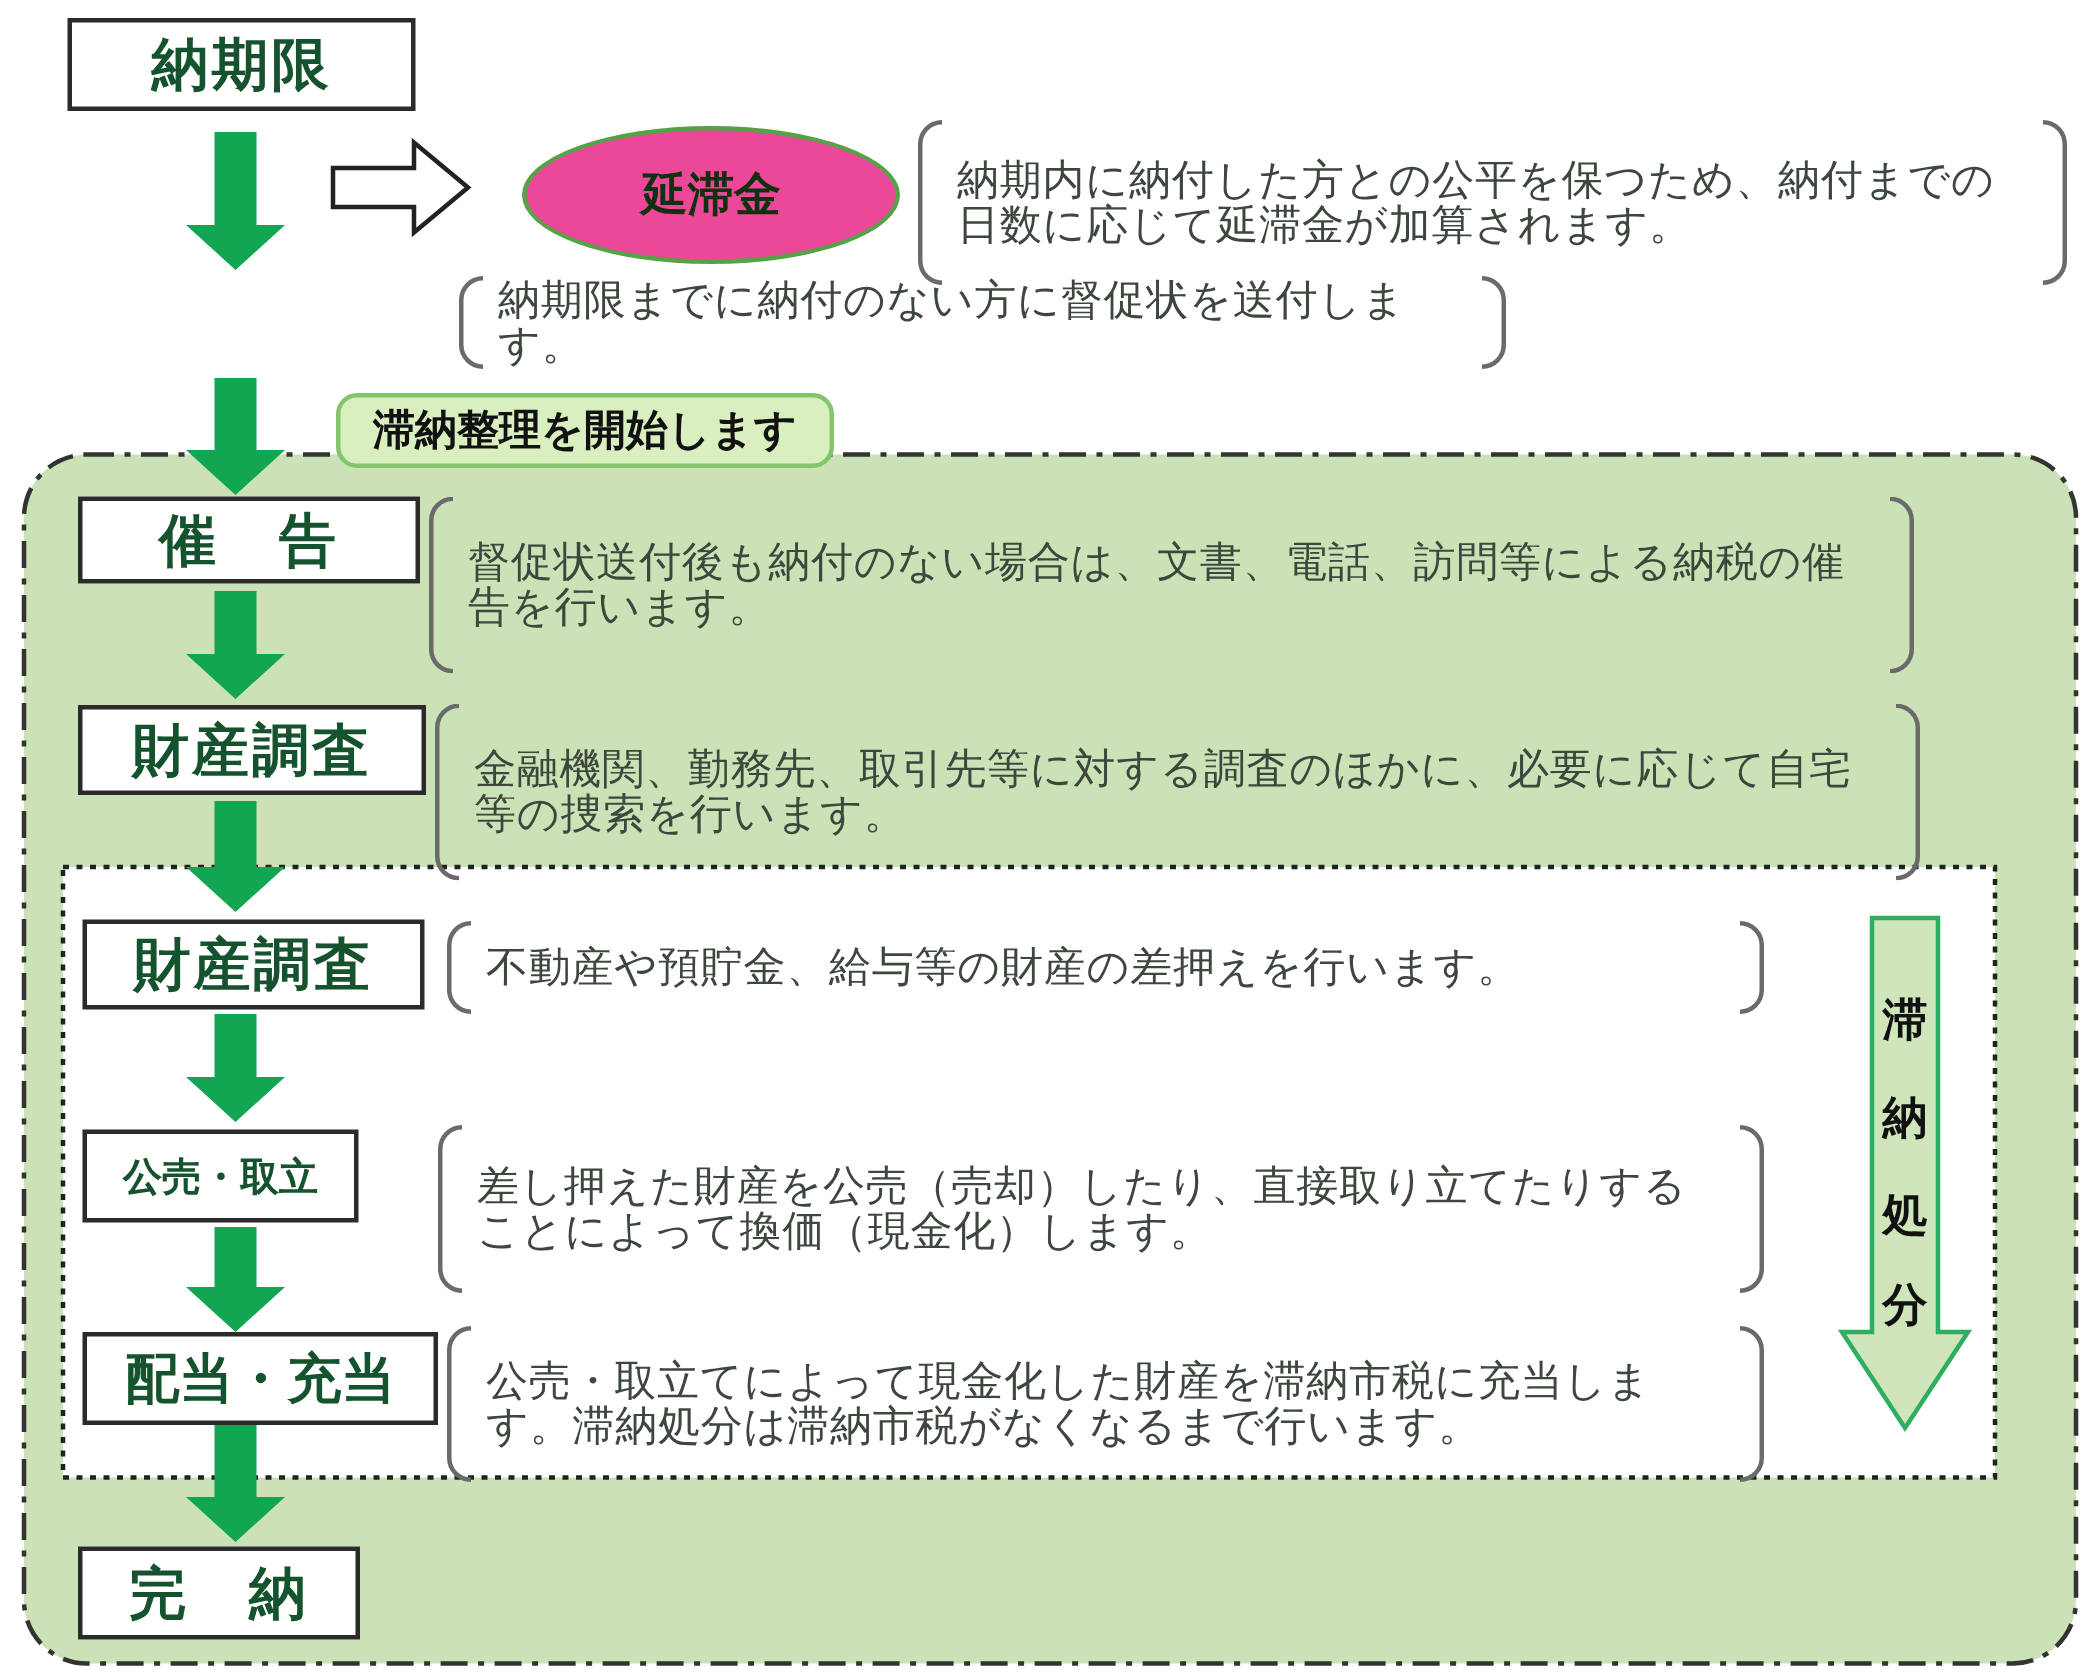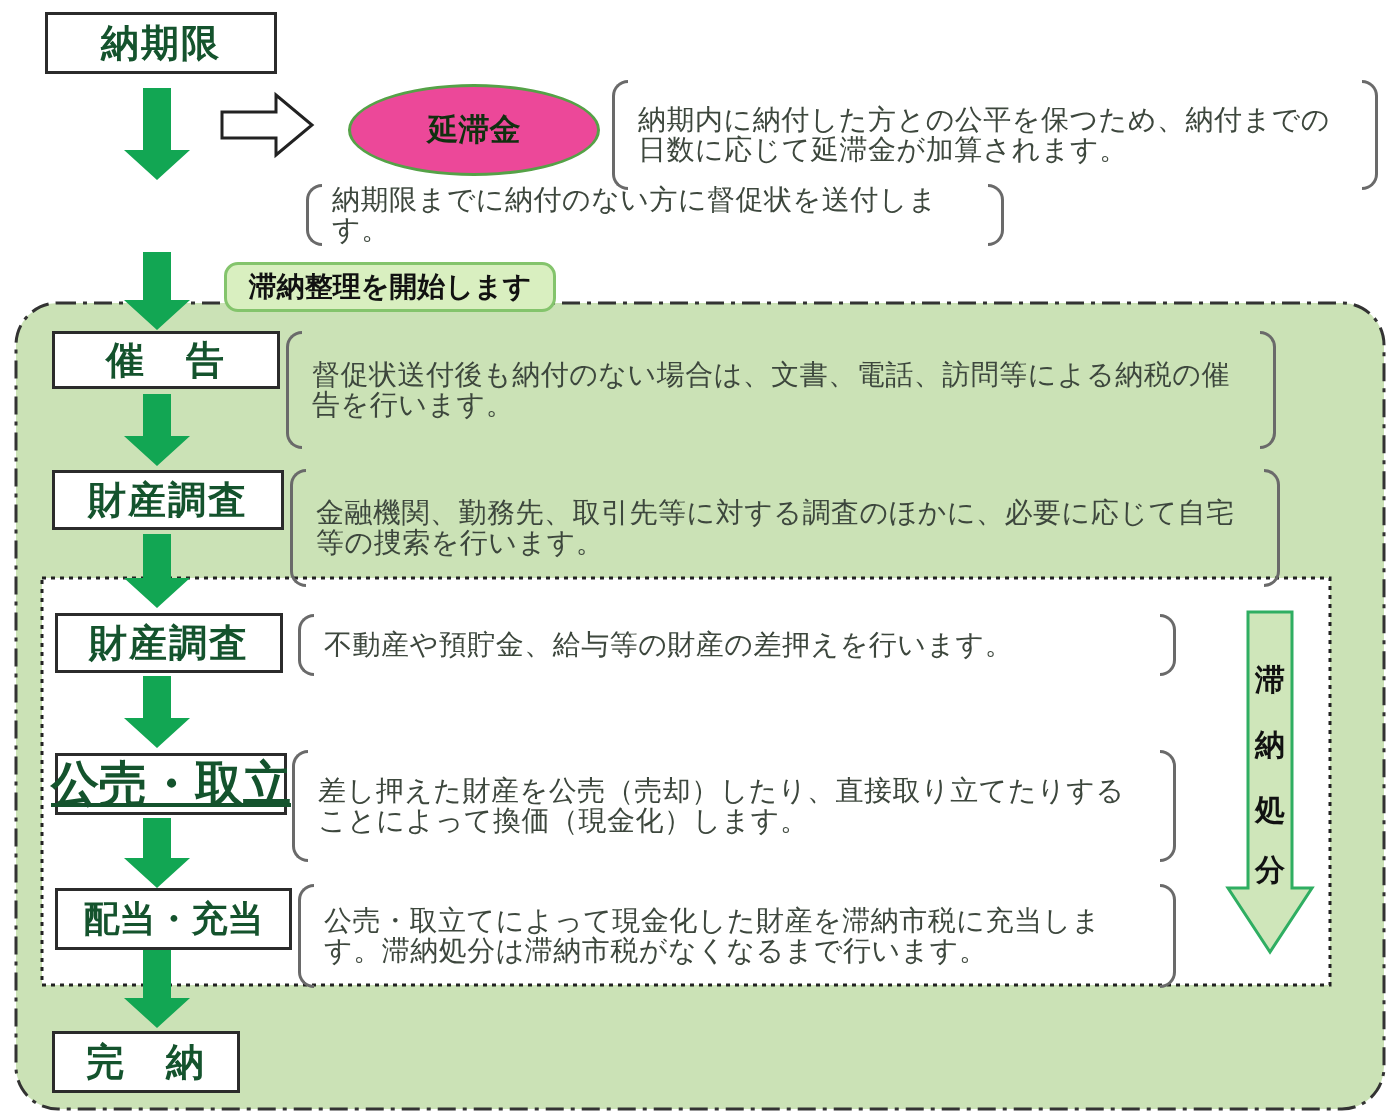--- a/index.html
+++ b/index.html
@@ -86,21 +86,21 @@
 
   <div class="node" style="left:45px;top:12px;width:232px;height:62px;">納期限</div>
 
 
   <div class="node" style="left:52px;top:331px;width:228px;height:58px;">催　告</div>
 
   <div class="node" style="left:52px;top:470px;width:232px;height:60px;">財産調査</div>
 
   <div class="node" style="left:55px;top:613px;width:228px;height:60px;">財産調査</div>
 
-  <div class="node" style="left:55px;top:753px;width:232px;height:62px;font-size:48px;letter-spacing:0;text-decoration:underline;">公売・取立</div>
+  <div class="node" style="left:55px;top:753px;width:184px;height:62px;font-size:26px;letter-spacing:0;">公売・取立</div>
 
   <div class="node" style="left:55px;top:888px;width:237px;height:62px;font-size:36px;letter-spacing:0;">配当・充当</div>
 
   <div class="node" style="left:52px;top:1031px;width:188px;height:62px;">完　納</div>
 
   <div class="oval" style="left:348px;top:84px;width:252px;height:92px;">延滞金</div>
 
   <div class="start-label" style="left:224px;top:262px;width:332px;height:50px;">滞納整理を開始します</div>
 
   <div class="note" style="left:612px;top:80px;width:766px;height:110px;">

